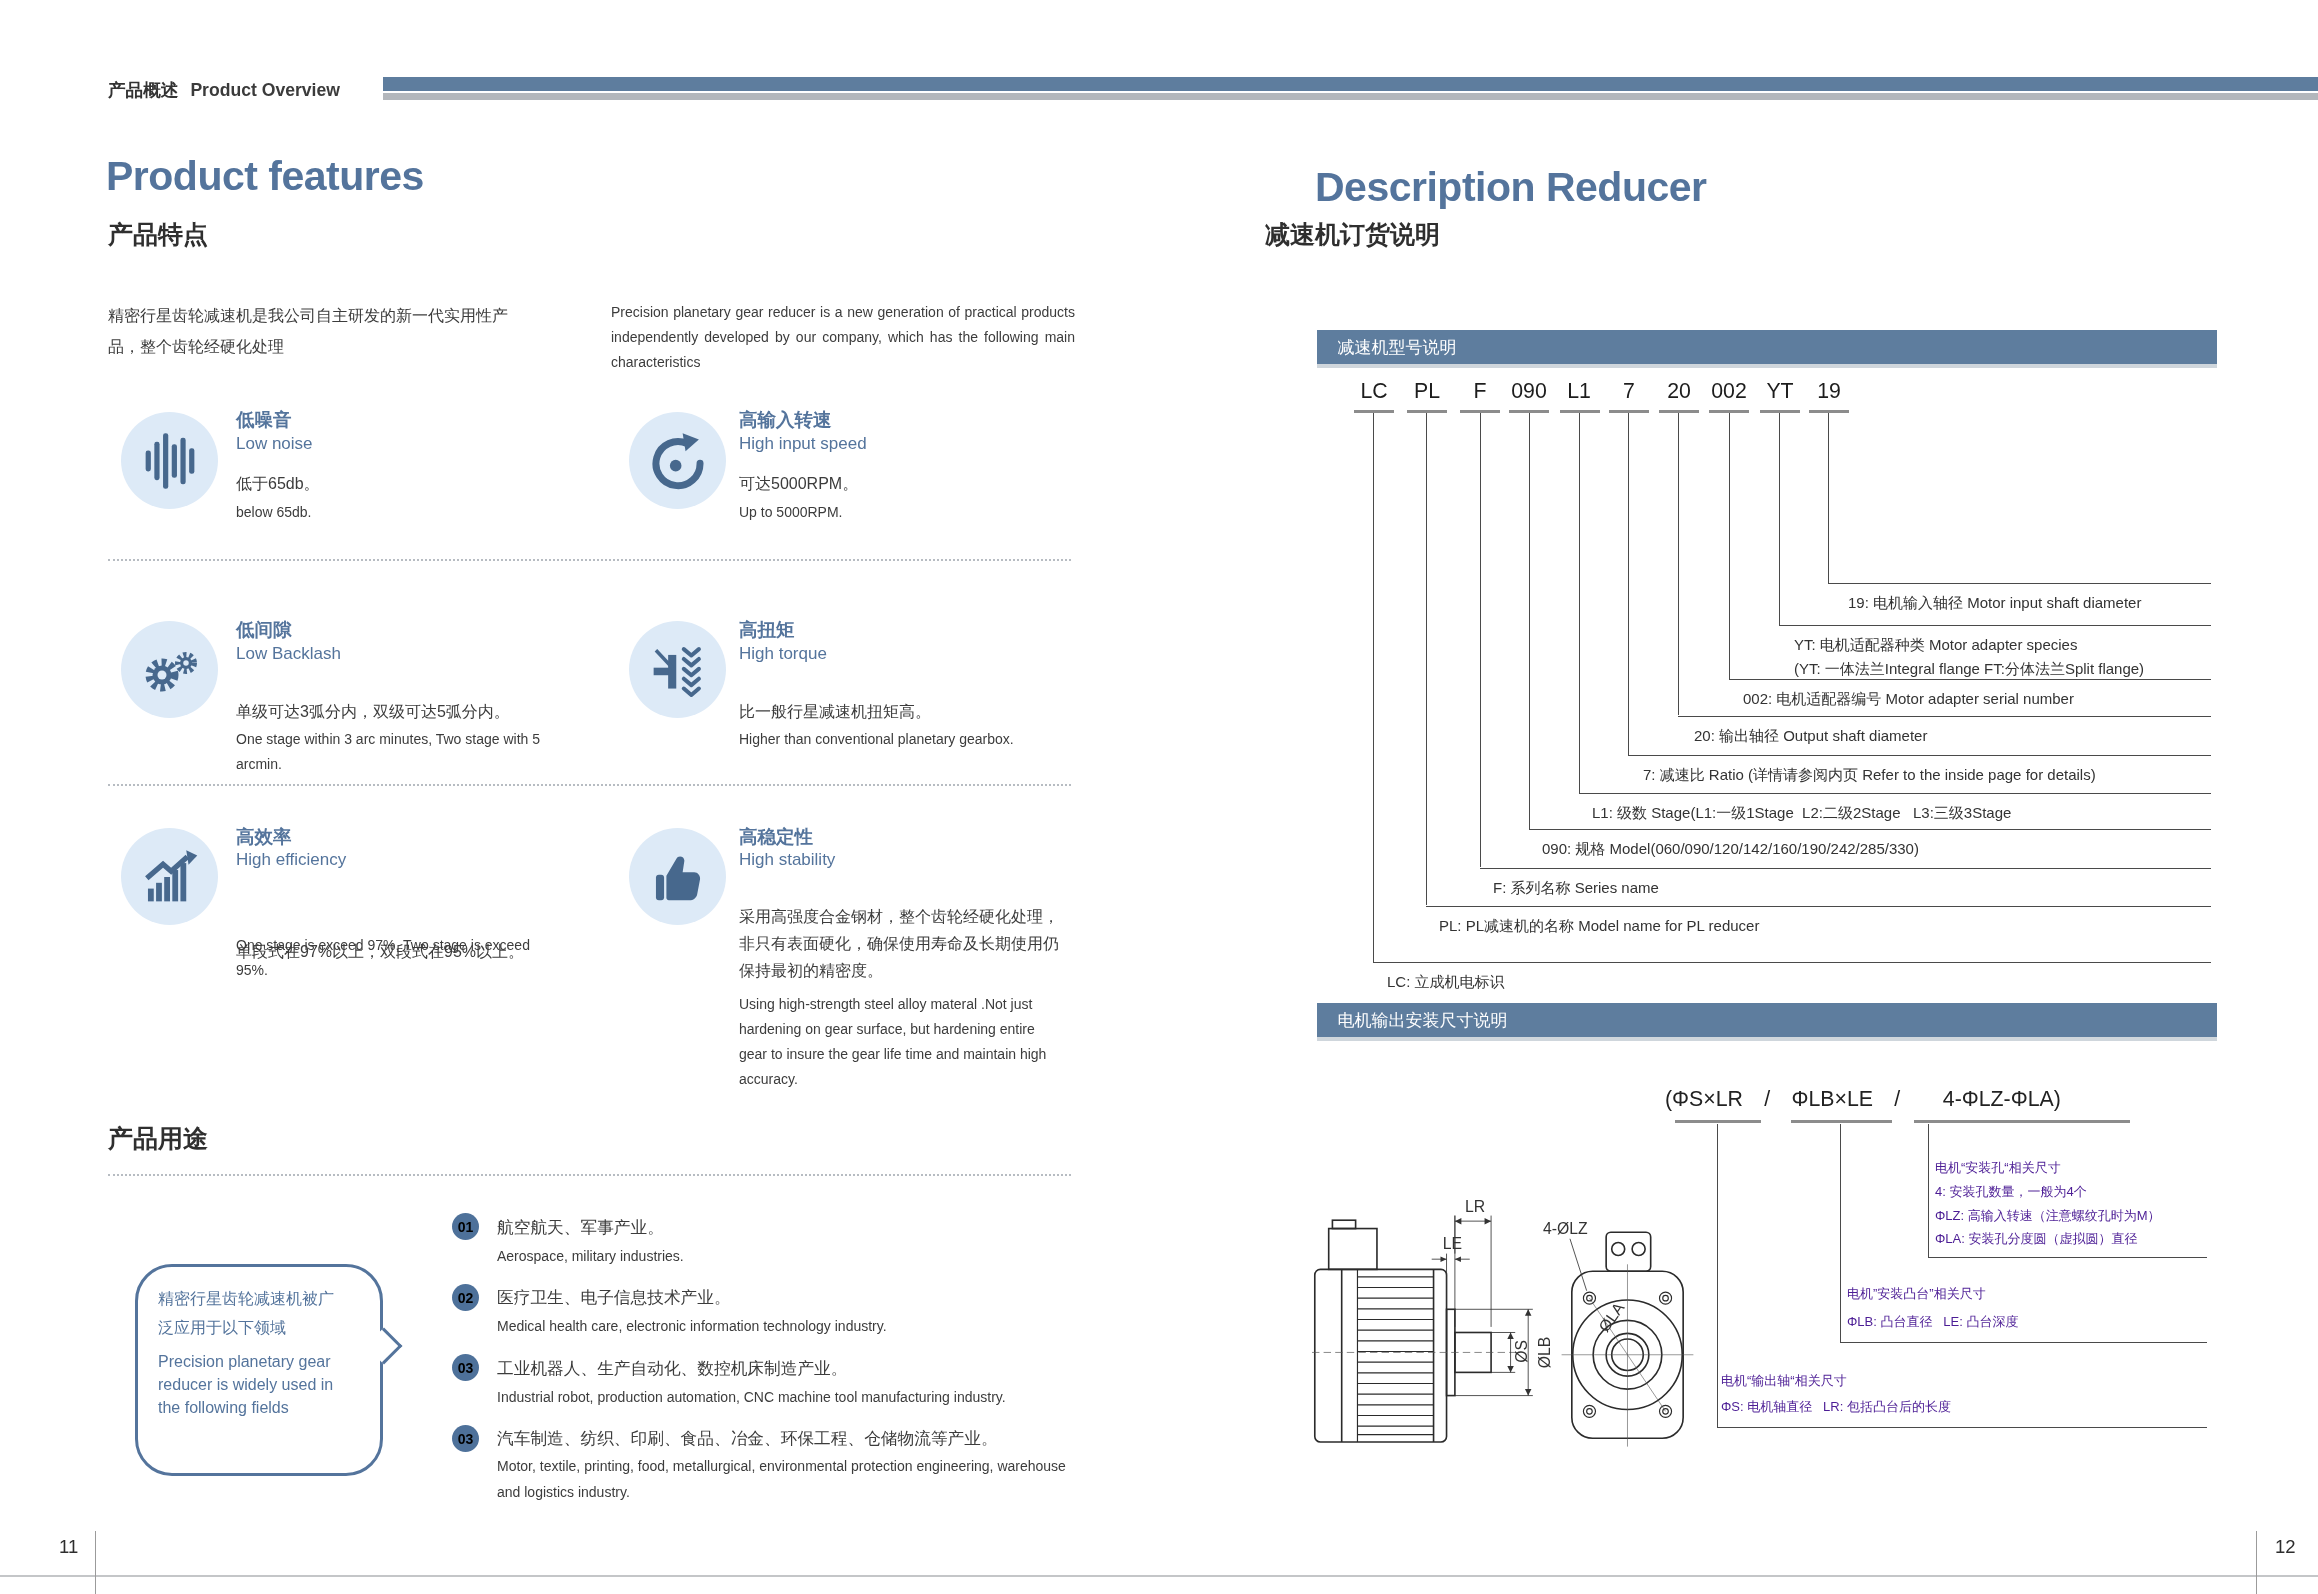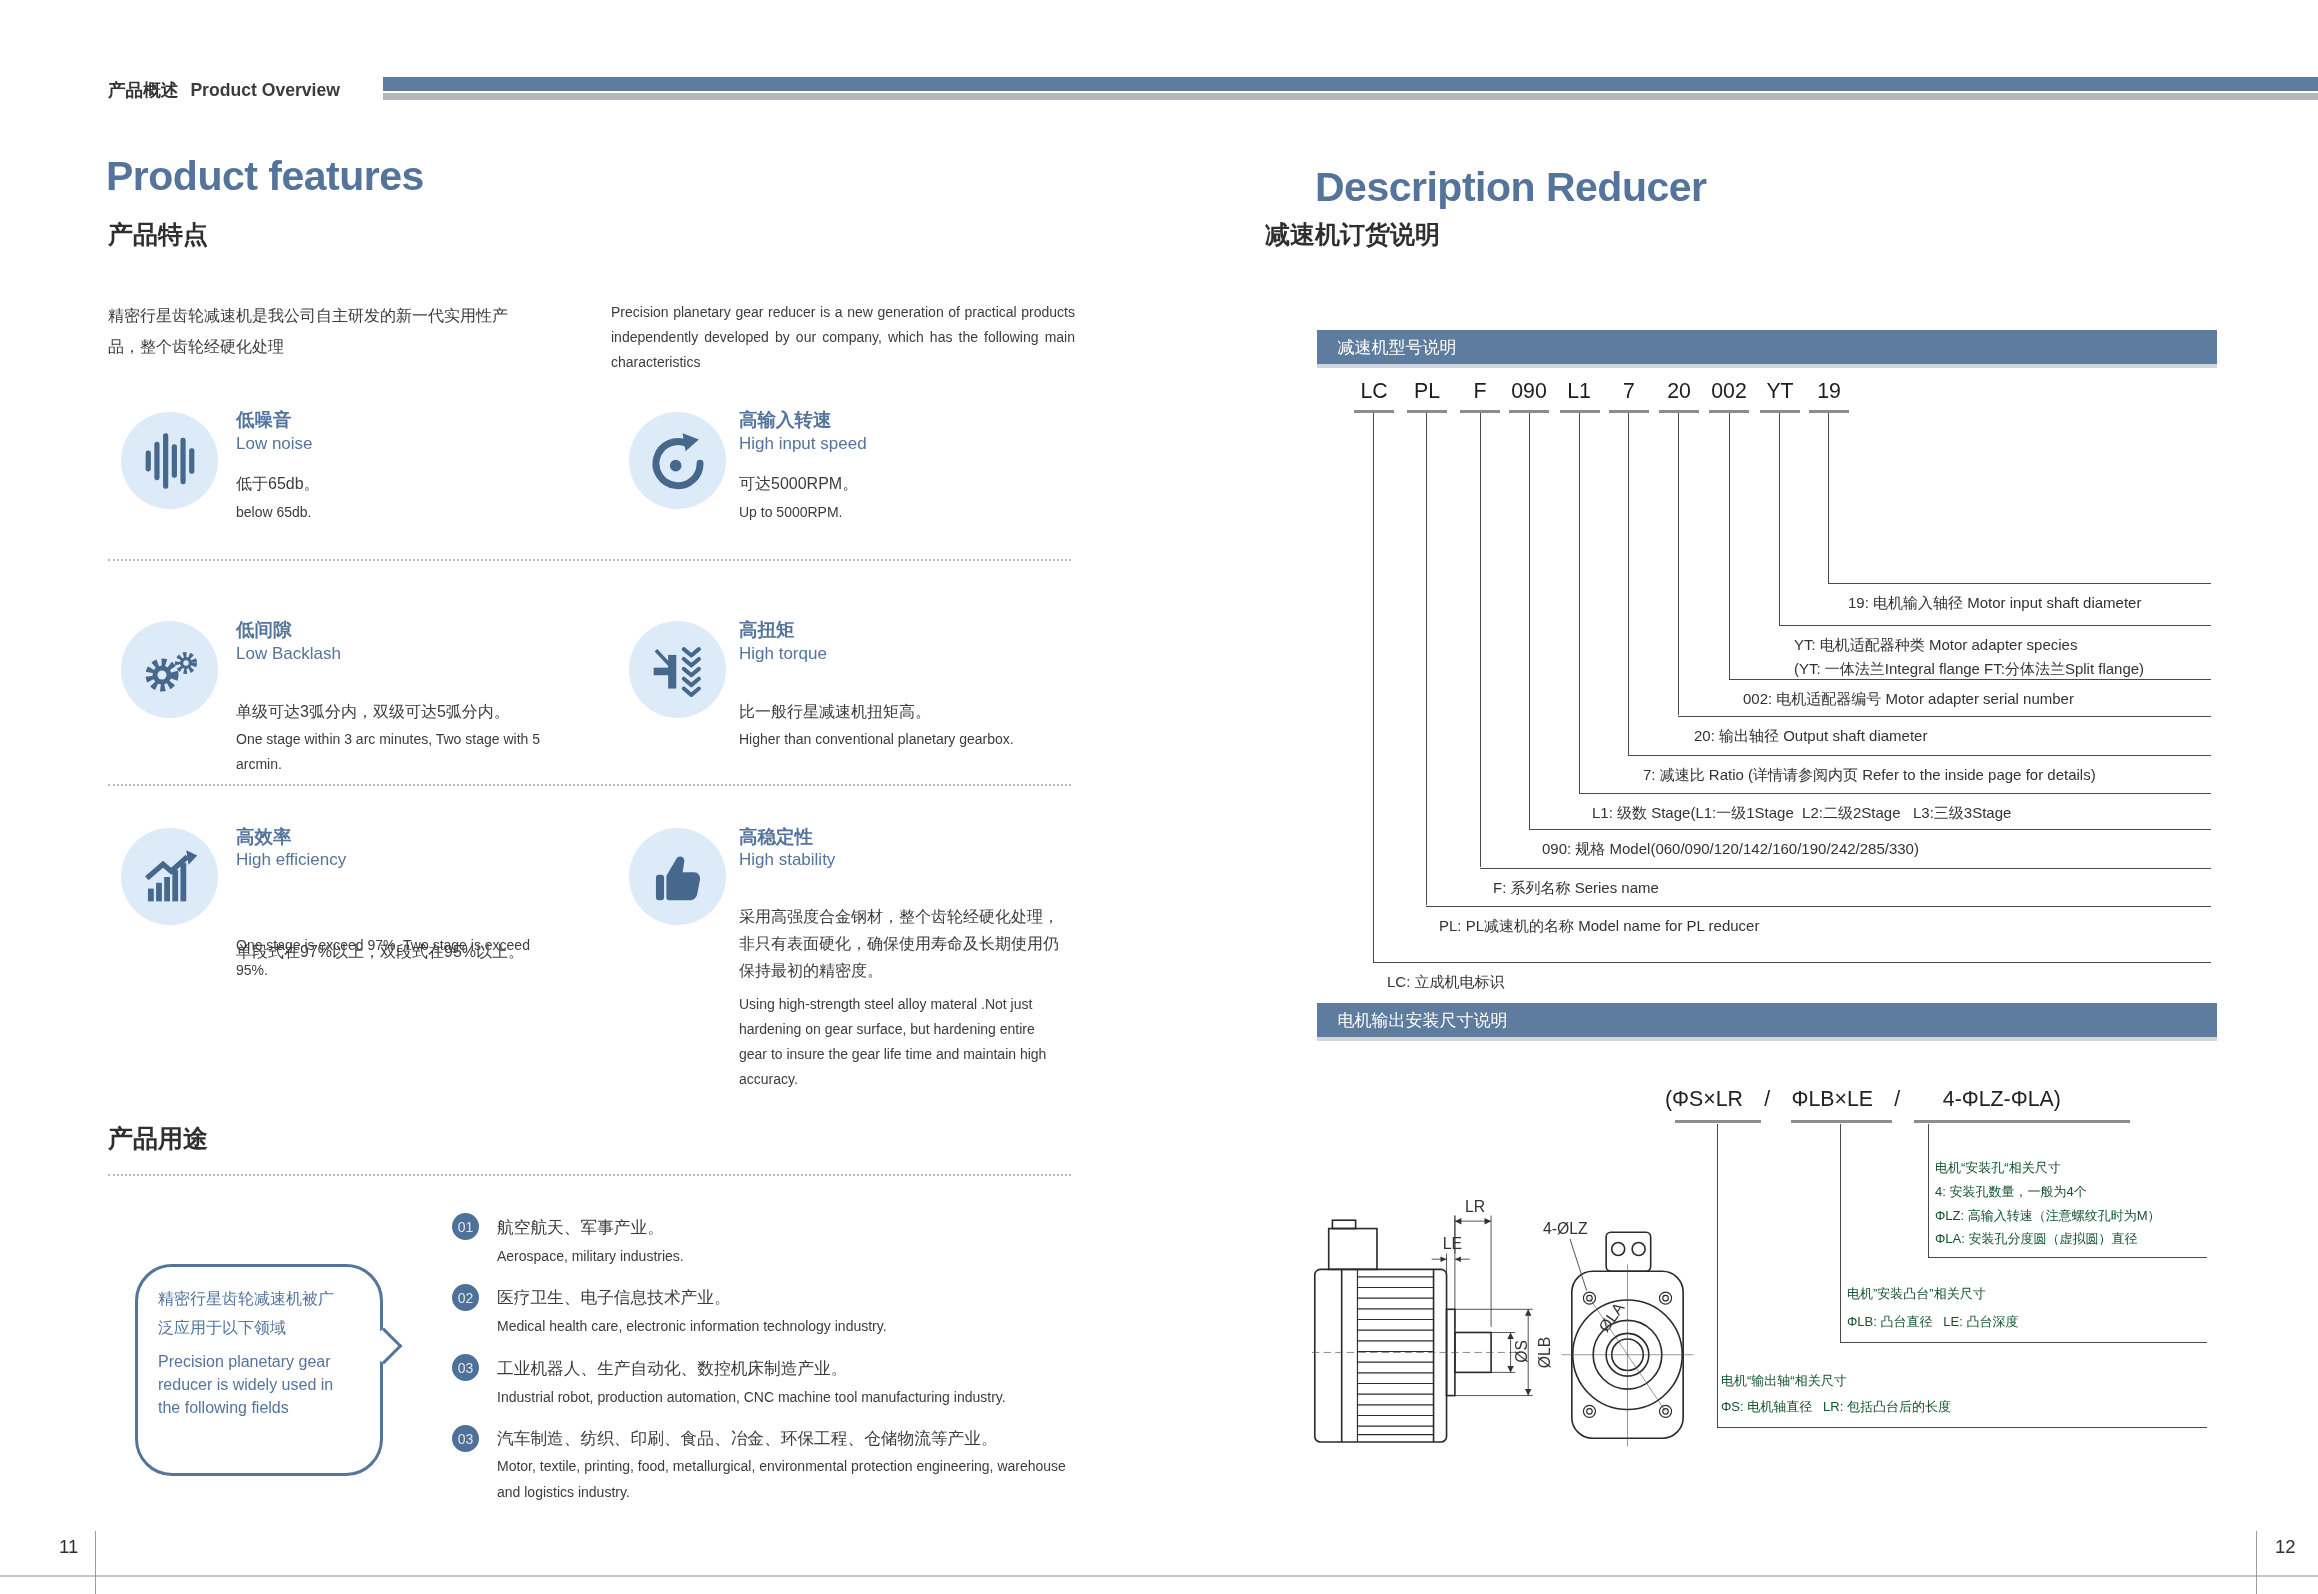--- a/index.html
+++ b/index.html
@@ -24,22 +24,22 @@
   .feat-title-en{font-size:17px;color:var(--accent-blue);white-space:nowrap}
   .icon-circle{width:97px;height:97px;border-radius:50%;background:var(--icon-bg);display:flex;align-items:center;justify-content:center}
   .dotted{border-top:2.3px dotted var(--dotted-gray);height:0}
   .bar{background:var(--bar-blue);color:#fff;font-size:17px;display:flex;align-items:center;padding-left:20.4px;white-space:nowrap}
   .bar-strip{background:#cfd6dc}
   .code{font-size:21.3px;font-weight:500;color:#1d1d1d;transform:translateX(-50%);white-space:nowrap}
   .code-underline{height:3.2px;background:var(--underline-gray)}
   .vline{width:1.4px;background:var(--ladder-line)}
   .hline{height:1.4px;background:var(--ladder-line)}
   .desc{font-size:15px;color:#333;white-space:pre}
-  .note{font-size:13px;color:#14532d;white-space:pre}
-  .badge{width:27px;height:27px;border-radius:50%;background:var(--badge-blue);color:#e5e5e5;font-size:14px;font-weight:normal;display:flex;align-items:center;justify-content:center}
+  .note{font-size:13px;color:#4c1d95;white-space:pre}
+  .badge{width:27px;height:27px;border-radius:50%;background:var(--badge-blue);color:#000000;font-size:14px;font-weight:bold;display:flex;align-items:center;justify-content:center}
   .app-cn{font-size:16.7px;color:var(--text-body);white-space:nowrap}
   .app-en{font-size:14px;color:var(--text-body);line-height:26px}
   .bubble{border:3.2px solid var(--accent-blue);border-radius:37px;background:#fff}
   .bubble-txt{color:var(--accent-blue);font-size:16px;line-height:24px}
   .pgnum{font-size:18.5px;color:#2d2d2d}
   svg text{font-family:"Liberation Sans", sans-serif;}
 </style>
 </head>
 <body>
 

